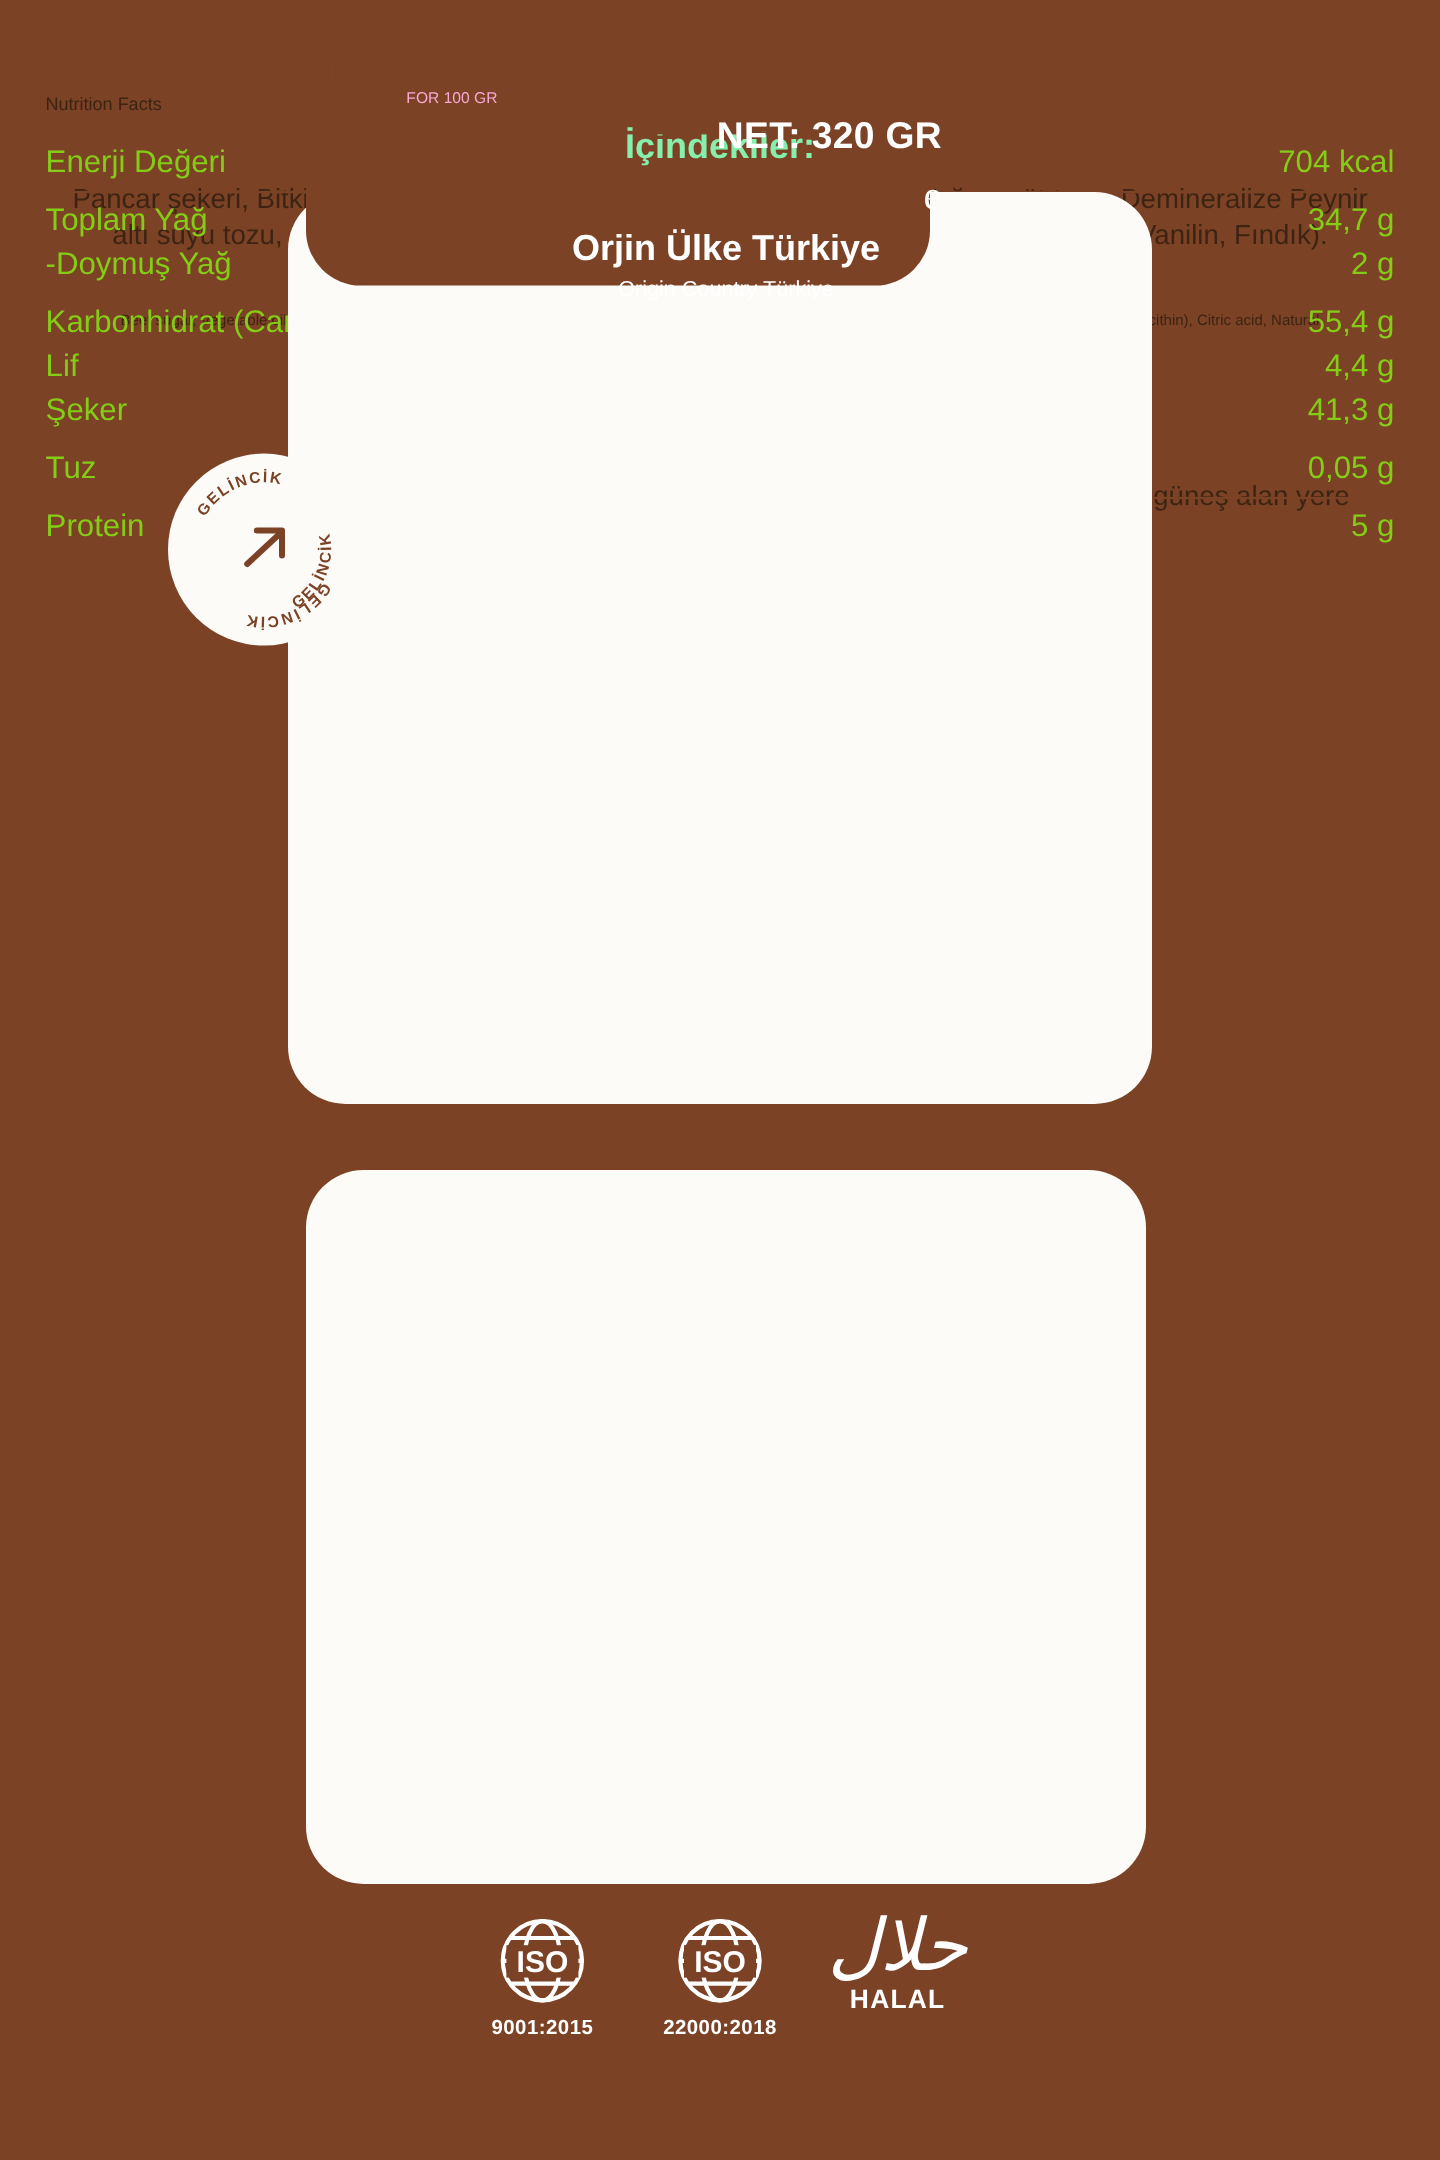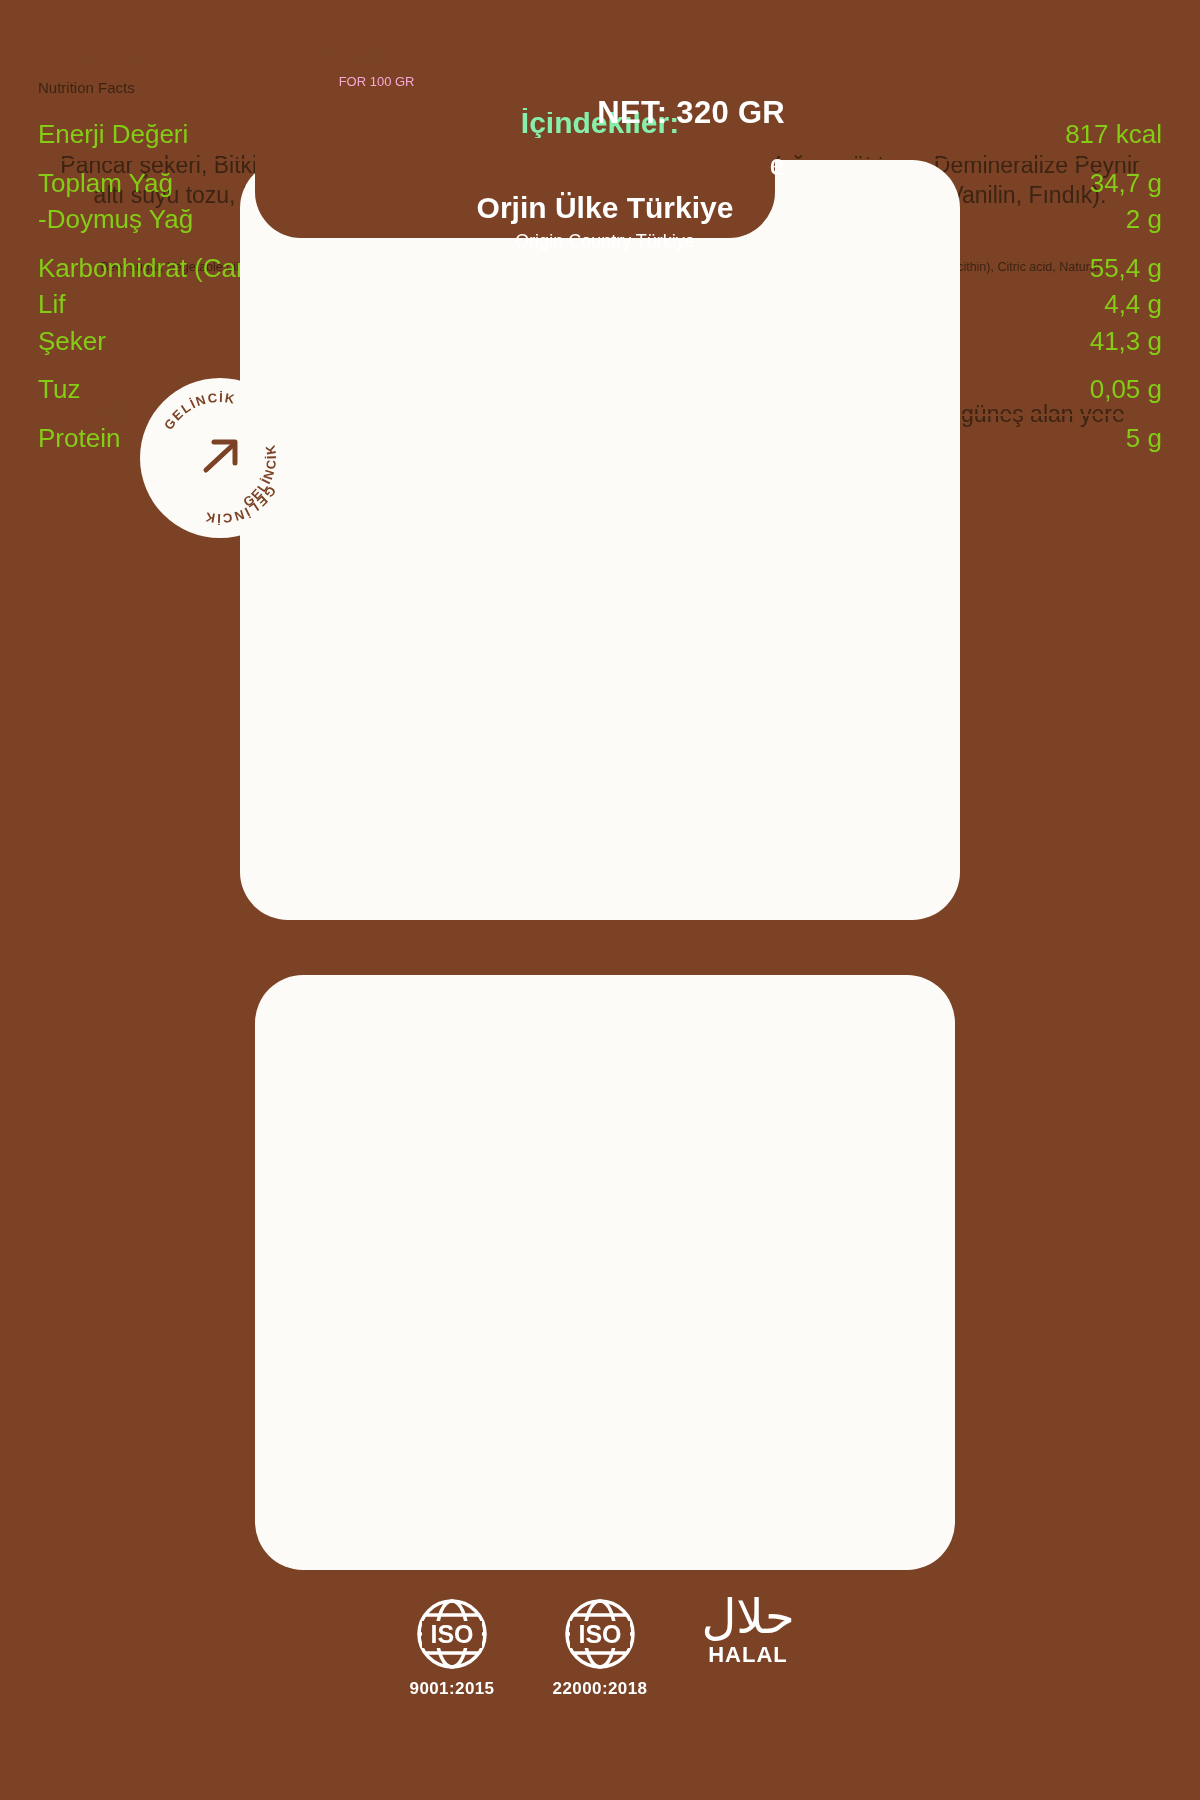--- a/index.html
+++ b/index.html
@@ -229,24 +229,25 @@
     text-align: center;
     width: 120px;
   }
   .cert-label {
     font-size: 17px;
     font-weight: bold;
     letter-spacing: 0.4px;
     margin-top: 2px;
   }
   .halal-ar {
-    font-size: 48px;
+    font-size: 60px;
     line-height: 0.9;
     font-family: "DejaVu Sans", sans-serif;
     direction: rtl;
+    font-style: italic;
   }
   .halal-label {
     font-size: 22px;
     font-weight: bold;
     letter-spacing: 1px;
     margin-top: 4px;
   }
 </style>
 </head>
 <body>
@@ -311,21 +312,21 @@
     <div class="nut-per">
       <div class="nut-per-tr">100 GR İçin</div>
       <div class="nut-per-en">FOR 100 GR</div>
     </div>
   </div>
 
   <div class="nut-table" id="nutrition-table">
       <div class="nut-group">
         <div class="nut-row">
           <span class="lab">Enerji Değeri</span>
-          <span class="val">817 kcal</span>
+          <span class="val">704 kcal</span>
         </div>
       </div>
       <div class="nut-group">
         <div class="nut-row">
           <span class="lab">Toplam Yağ</span>
           <span class="val">34,7 g</span>
         </div>
         <div class="nut-row">
           <span class="lab">-Doymuş Yağ</span>
           <span class="val">2 g</span>

